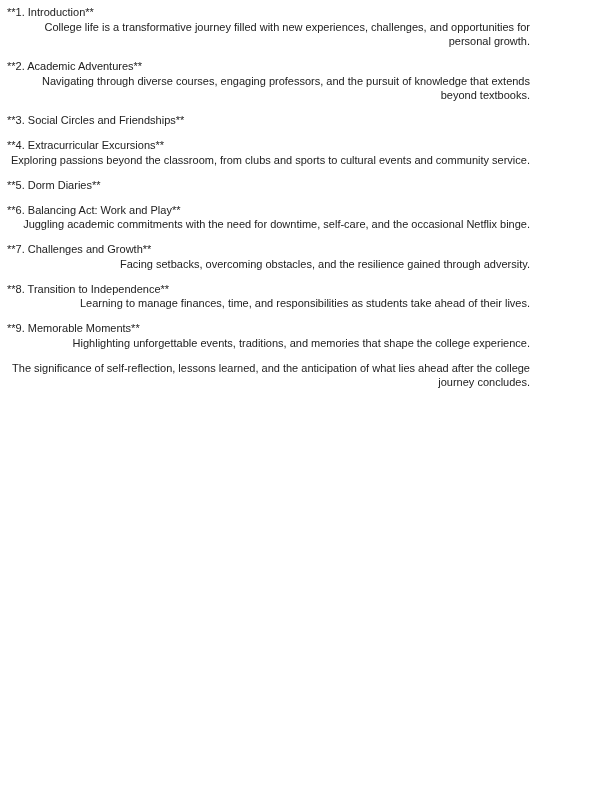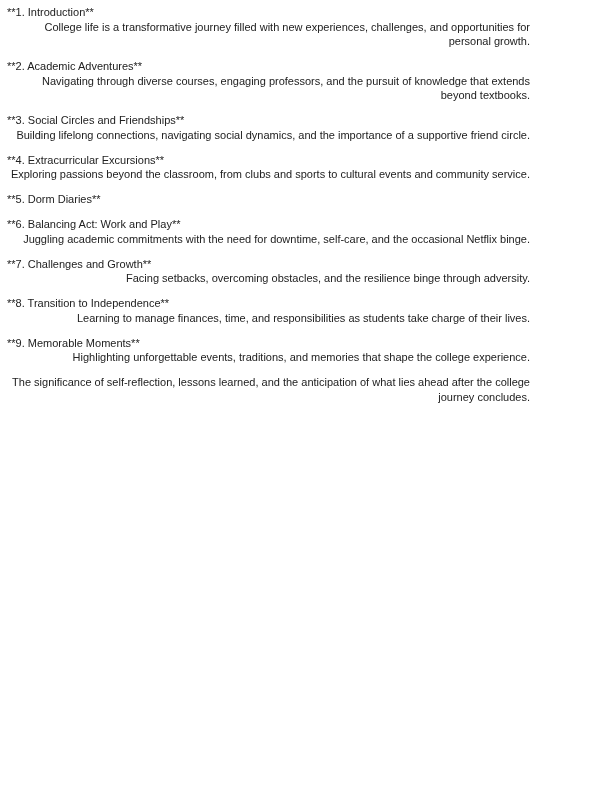--- a/index.html
+++ b/index.html
@@ -49,45 +49,44 @@
     <div class="section-body">College life is a transformative journey filled with new experiences, challenges, and opportunities for personal growth.</div>
   </div>
 
   <div class="section">
     <div class="section-heading">**2. Academic Adventures**</div>
     <div class="section-body">Navigating through diverse courses, engaging professors, and the pursuit of knowledge that extends beyond textbooks.</div>
   </div>
 
   <div class="section">
     <div class="section-heading">**3. Social Circles and Friendships**</div>
-    <div class="section-body">Building lifelong connections, navigating social dynamics, and the importance of a supportive friend circle.</div>
   </div>
 
   <div class="section">
     <div class="section-heading">**4. Extracurricular Excursions**</div>
     <div class="section-body">Exploring passions beyond the classroom, from clubs and sports to cultural events and community service.</div>
   </div>
 
   <div class="section">
     <div class="section-heading">**5. Dorm Diaries**</div>
   </div>
 
   <div class="section">
     <div class="section-heading">**6. Balancing Act: Work and Play**</div>
     <div class="section-body">Juggling academic commitments with the need for downtime, self-care, and the occasional Netflix binge.</div>
   </div>
 
   <div class="section">
     <div class="section-heading">**7. Challenges and Growth**</div>
-    <div class="section-body">Facing setbacks, overcoming obstacles, and the resilience binge through adversity.</div>
+    <div class="section-body">Facing setbacks, overcoming obstacles, and the resilience gained through adversity.</div>
   </div>
 
   <div class="section">
     <div class="section-heading">**8. Transition to Independence**</div>
-    <div class="section-body">Learning to manage finances, time, and responsibilities as students take charge of their lives.</div>
+    <div class="section-body">Learning to manage finances, time, and responsibilities as students take ahead of their lives.</div>
   </div>
 
   <div class="section">
     <div class="section-heading">**9. Memorable Moments**</div>
     <div class="section-body">Highlighting unforgettable events, traditions, and memories that shape the college experience.</div>
   </div>
 
   <div class="section">
     <div class="section-body">The significance of self-reflection, lessons learned, and the anticipation of what lies ahead after the college journey concludes.</div>
   </div>

